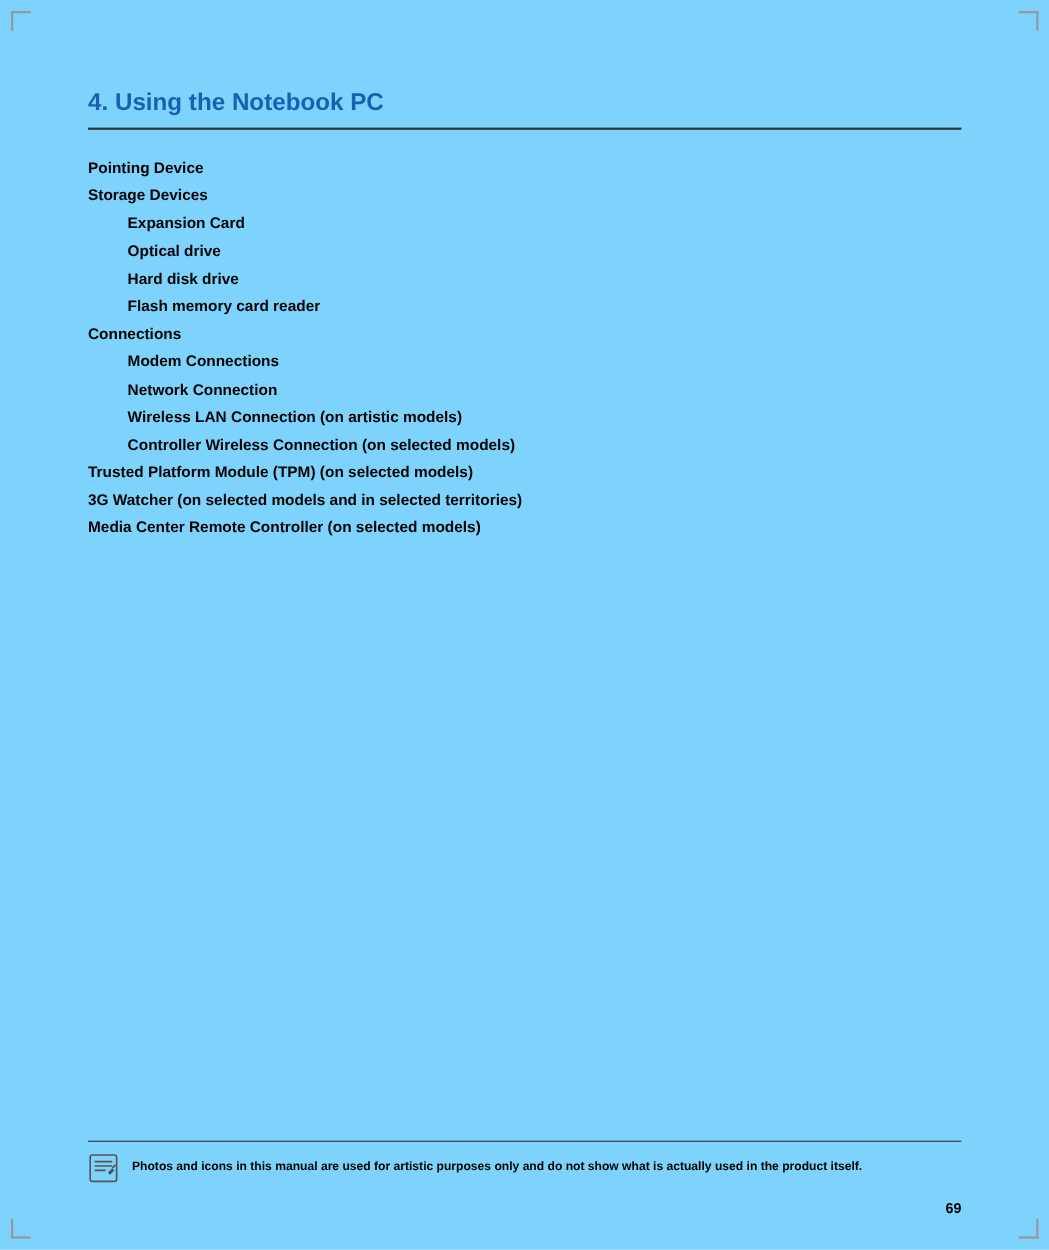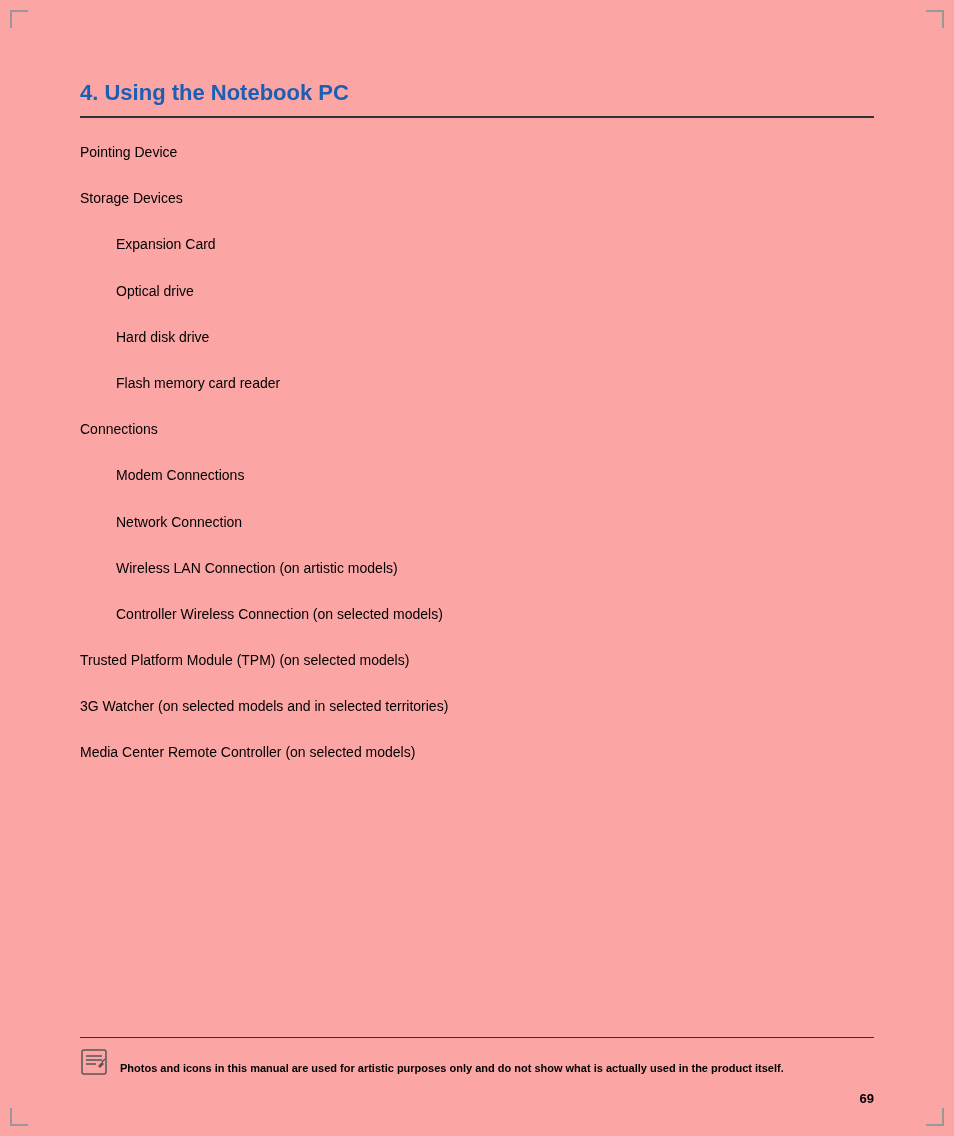--- a/index.html
+++ b/index.html
@@ -14,21 +14,21 @@
       background: #ffffff;
       font-family: Arial, Helvetica, sans-serif;
       position: relative;
       overflow: hidden;
     }
 
     .page-container {
       width: 954px;
       height: 1136px;
       position: relative;
-      background: #fca5a5;
+      background: #7dd3fc;
     }
 
     
     .corner-mark {
       position: absolute;
       width: 18px;
       height: 18px;
       border-color: #999;
       border-style: solid;
     }
@@ -74,24 +74,23 @@
     }
 
     .toc-list {
       list-style: none;
       padding: 0;
       margin: 0;
     }
 
     .toc-item {
       font-size: 14px;
-      font-weight: normal;
+      font-weight: bold;
       color: #000000;
       line-height: 1.8;
-      margin-top: 21px;
     }
 
     .toc-item.indented {
       padding-left: 36px;
     }
 
     
     .footer-area {
       position: absolute;
       bottom: 60px;
@@ -100,21 +99,21 @@
     }
 
     .footer-top-line {
       border: none;
       border-top: 1.5px solid #333;
       margin-bottom: 8px;
     }
 
     .footer-note {
       display: flex;
-      align-items: flex-end;
+      align-items: center;
       gap: 12px;
     }
 
     .note-icon {
       flex-shrink: 0;
       width: 28px;
       height: 28px;
       margin-top: 2px;
     }
 

